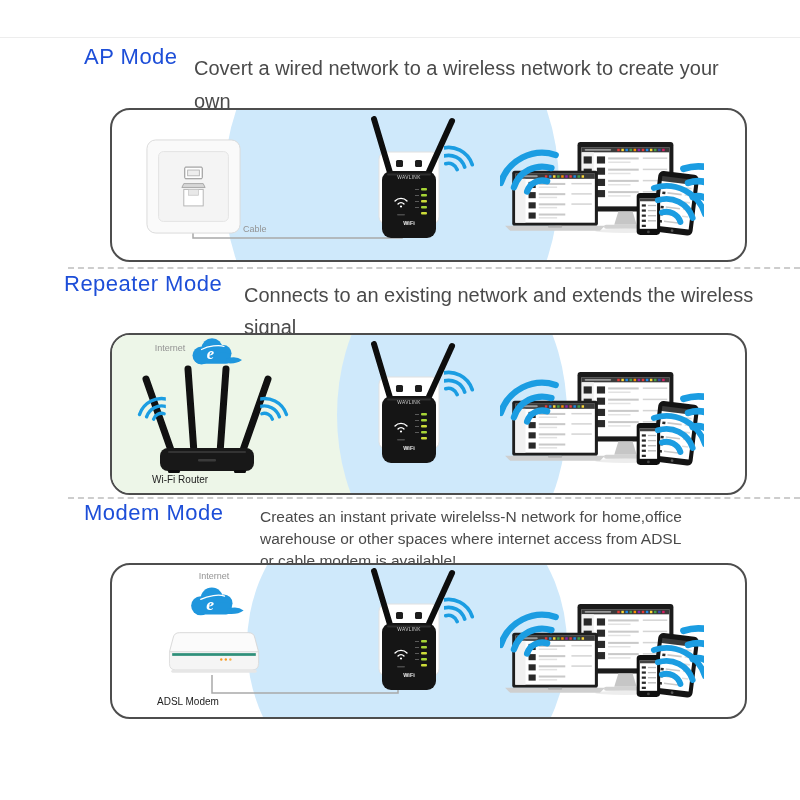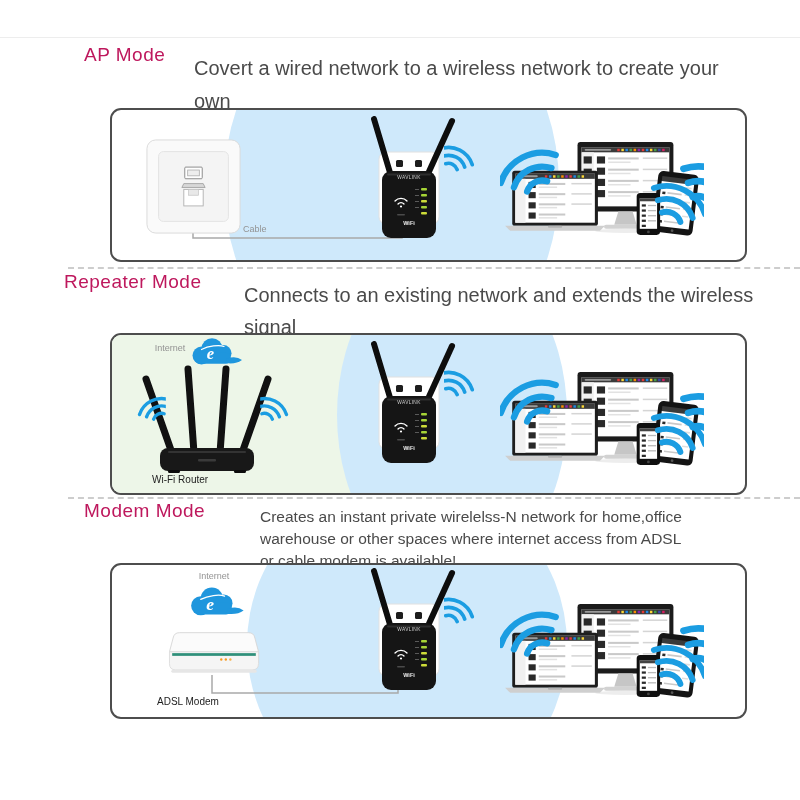--- a/index.html
+++ b/index.html
@@ -3,24 +3,24 @@
 <meta charset="utf-8">
 <style>
   html,body{margin:0;padding:0;}
   body{
     width:800px;height:800px;position:relative;background:#ffffff;
     font-family:"Liberation Sans", sans-serif;overflow:hidden;
   }
   .abs{position:absolute;}
   .topline{position:absolute;top:37px;left:0;width:800px;height:1px;background:#ededed;}
   .divider{position:absolute;left:68px;right:0;height:0;border-top:2px dashed #cdcdcd;}
-  .section-title{position:absolute;color:#be185d;font-size:19px;font-weight:400;letter-spacing:0.5px;white-space:nowrap;}
+  .section-title{position:absolute;color:#1d4ed8;font-size:22px;font-weight:400;letter-spacing:0.5px;white-space:nowrap;}
   .section-desc{position:absolute;color:#4a4a4a;font-size:20px;width:530px;}
   .section-desc.tight{font-size:15.5px;margin-left:28px;}
-  .scene{position:absolute;left:110px;width:633px;background:#fff;border:2px solid #4d4d4d;border-radius:11px;overflow:hidden;}
+  .scene{position:absolute;left:110px;width:633px;background:#fff;border:2px solid #4d4d4d;border-radius:20px;overflow:hidden;}
   .ellipse{position:absolute;border-radius:50%;}
   .scene-label-sm{position:absolute;font-size:9px;color:#939393;white-space:nowrap;}
   .scene-label{position:absolute;font-size:10px;color:#1c1c1c;white-space:nowrap;text-align:left;}
   .cablesvg{position:absolute;left:0;top:0;pointer-events:none;}
   .ext-wrap{position:absolute;width:100px;height:130px;}
   .ext-brand{position:absolute;top:58px;left:0;width:100%;text-align:center;font-size:6px;
     color:#cfcfcf;letter-spacing:0.4px;transform:scale(0.8);}
   .ext-wifi{position:absolute;top:103px;left:0;width:100%;text-align:center;font-size:6.5px;
     color:#f0f0f0;font-weight:bold;transform:scale(0.85);}
 </style>

